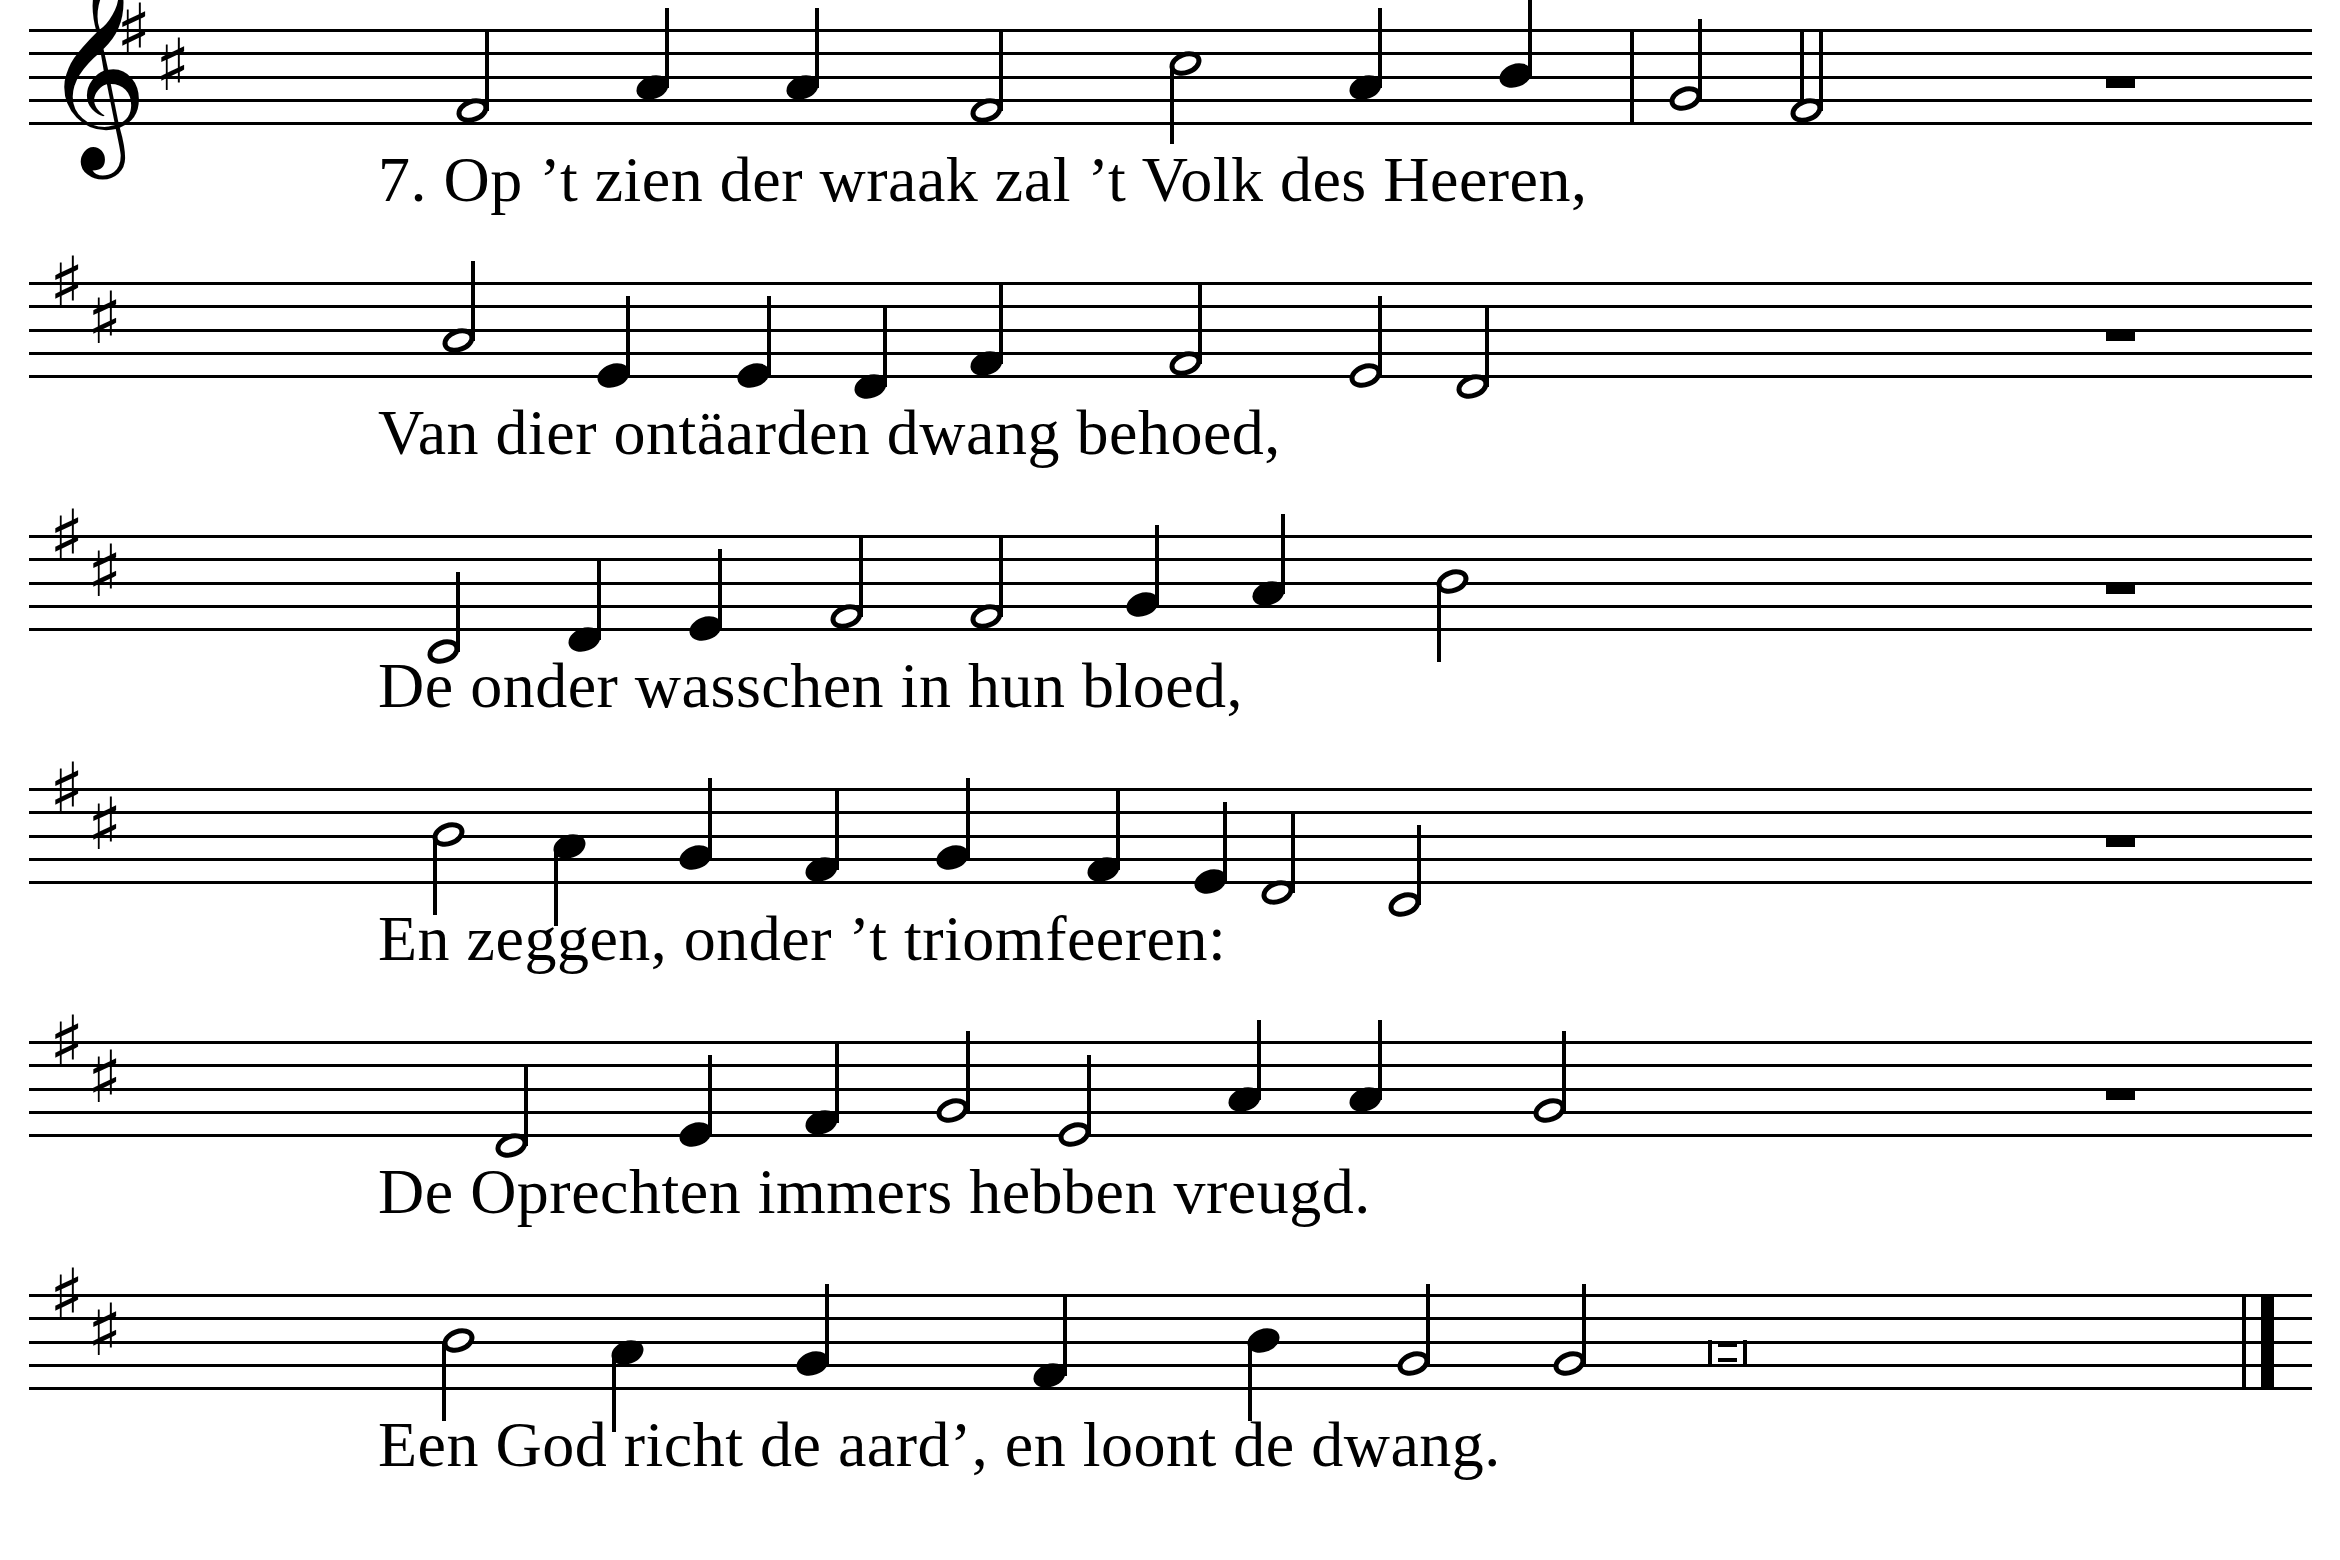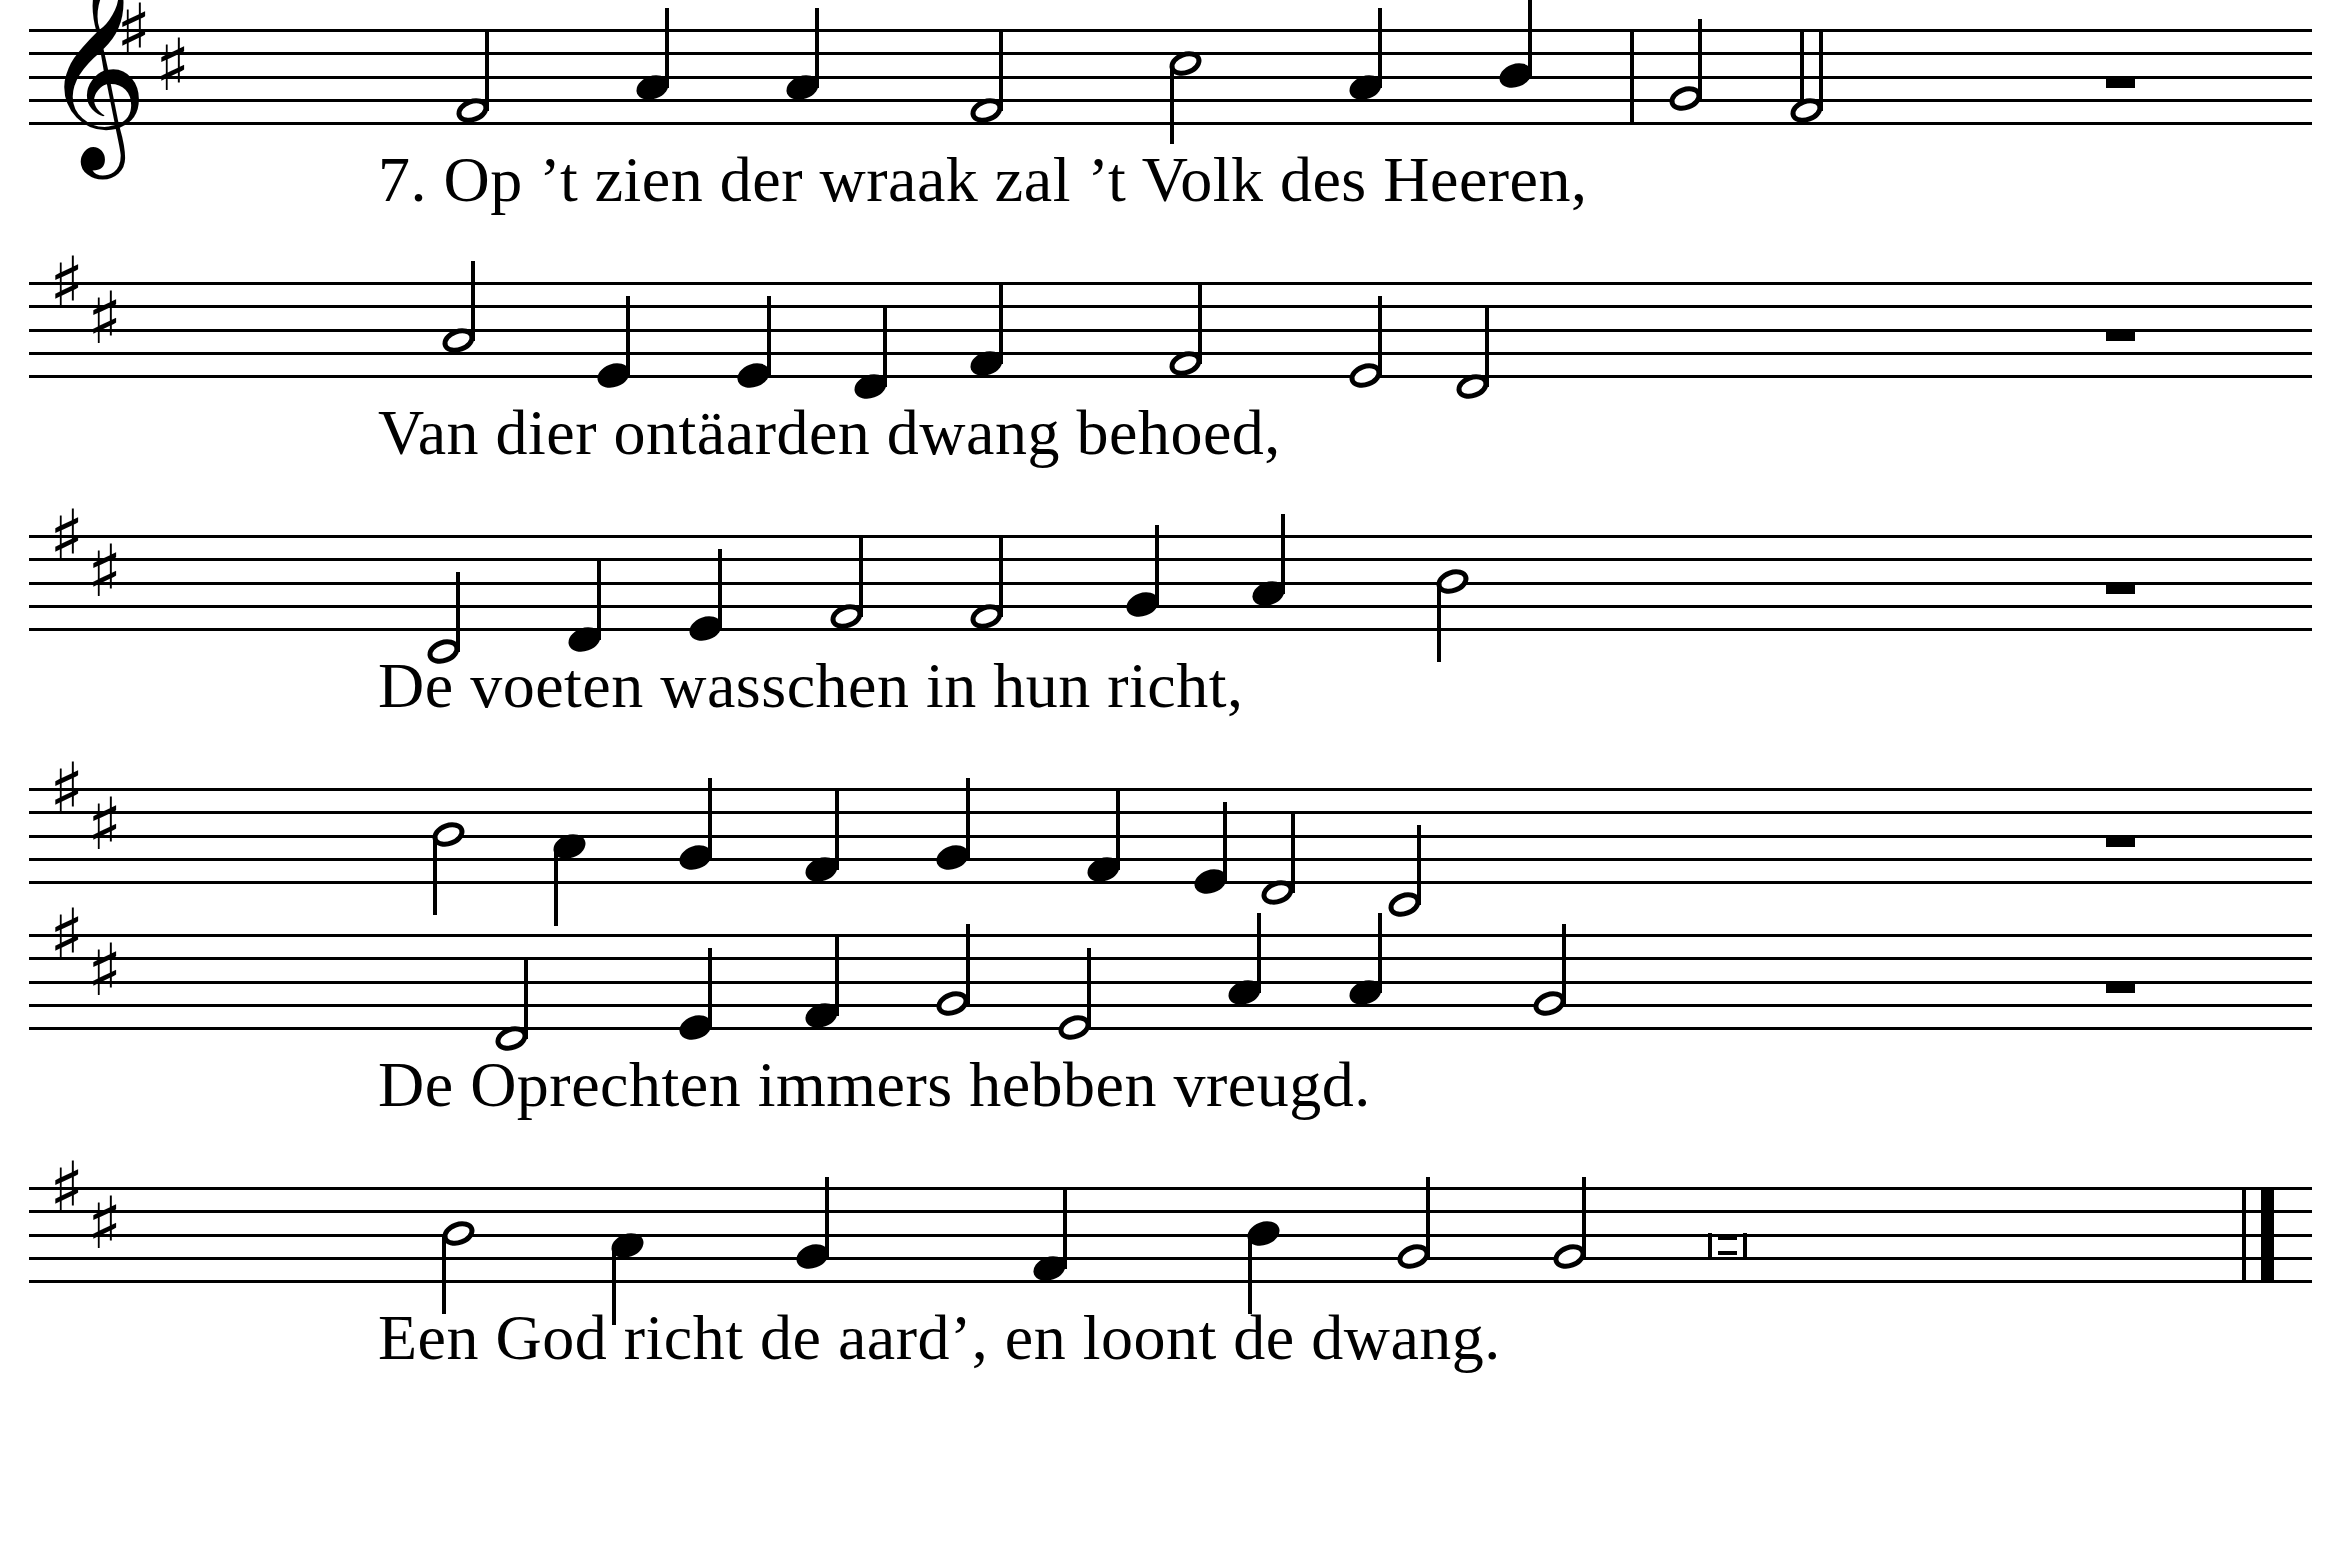--- a/index.html
+++ b/index.html
@@ -229,21 +229,21 @@
         <div class="note open" style="left: 970px; top: 99px;"></div>
         <div class="stem" style="left: 999px; top: 31px; height: 80px;"></div>
         <div class="note filled" style="left: 1126px; top: 87px;"></div>
         <div class="stem" style="left: 1155px; top: 19.4px; height: 80px;"></div>
         <div class="note filled" style="left: 1252px; top: 76px;"></div>
         <div class="stem" style="left: 1281px; top: 7.8px; height: 80px;"></div>
         <div class="note open" style="left: 1436px; top: 64px;"></div>
         <div class="stem" style="left: 1437px; top: 76px; height: 80px;"></div>
         <div class="rest" style="left: 2106px; top: 76px;"></div>
       </div>
-      <div class="lyric">De voeten wasschen in hun richt,</div>
+      <div class="lyric">De onder wasschen in hun bloed,</div>
     </div>
     <div class="system">
       <div class="staff-area">
         <div class="staff-lines">
           <div class="ln l0"></div>
           <div class="ln l1"></div>
           <div class="ln l2"></div>
           <div class="ln l3"></div>
           <div class="ln l4"></div>
         </div>
@@ -262,20 +262,21 @@
         <div class="note filled" style="left: 1087px; top: 99px;"></div>
         <div class="stem" style="left: 1116px; top: 31px; height: 80px;"></div>
         <div class="note filled" style="left: 1194px; top: 111px;"></div>
         <div class="stem" style="left: 1223px; top: 43px; height: 80px;"></div>
         <div class="note open" style="left: 1261px; top: 122px;"></div>
         <div class="stem" style="left: 1291px; top: 54px; height: 80px;"></div>
         <div class="note open" style="left: 1388px; top: 134px;"></div>
         <div class="stem" style="left: 1417px; top: 66px; height: 80px;"></div>
         <div class="rest" style="left: 2106px; top: 76px;"></div>
       </div>
+      <div class="lyric">En zeggen, onder ’t triomfeeren:</div>
     </div>
     <div class="system">
       <div class="staff-area">
         <div class="staff-lines">
           <div class="ln l0"></div>
           <div class="ln l1"></div>
           <div class="ln l2"></div>
           <div class="ln l3"></div>
           <div class="ln l4"></div>
         </div>

